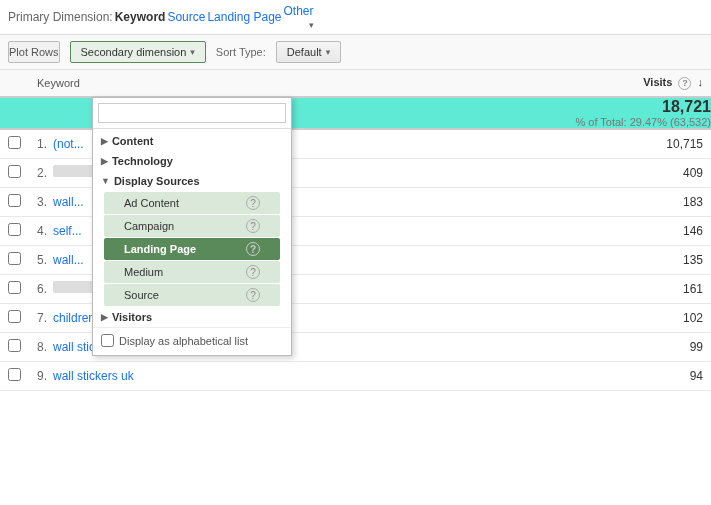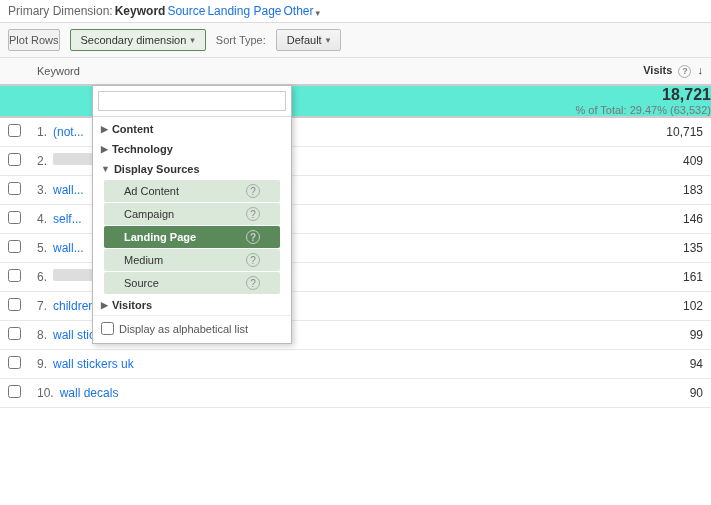--- a/index.html
+++ b/index.html
@@ -11,21 +11,21 @@
       align-items: center;
       padding: 4px 8px;
       border-bottom: 1px solid #ddd;
       background: #fff;
       gap: 2px;
       font-size: 12px;
     }
     .primary-dimension-label { color: #666; }
     .primary-dimension-active { color: #333; font-weight: bold; }
     .primary-dimension-link { color: #1a73e8; text-decoration: none; cursor: pointer; }
-    .other-dropdown { color: #1a73e8; cursor: pointer; display: flex; align-items: flex-end; gap: 2px; }
+    .other-dropdown { color: #1a73e8; cursor: pointer; display: flex; align-items: flex-end; gap: 2px; flex-direction: column; }
 
     
     .toolbar-row {
       display: flex;
       align-items: center;
       padding: 6px 8px;
       border-bottom: 1px solid #e0e0e0;
       background: #f9f9f9;
       gap: 10px;
     }
@@ -310,20 +310,15 @@
         <tr>
           <td><input type="checkbox" style=""></td>
           <td><span style="color: rgb(102, 102, 102); margin-right: 6px;">8.</span><a class="keyword-link" href="#">wall stickers for kids</a></td>
           <td class="numeric">99</td>
         </tr>
         <tr>
           <td><input type="checkbox" style=""></td>
           <td><span style="color: rgb(102, 102, 102); margin-right: 6px;">9.</span><a class="keyword-link" href="#">wall stickers uk</a></td>
           <td class="numeric">94</td>
         </tr>
-        <tr>
-          <td><input type="checkbox" style=""></td>
-          <td><span style="color: rgb(102, 102, 102); margin-right: 6px;">10.</span><a class="keyword-link" href="#">wall decals</a></td>
-          <td class="numeric">90</td>
-        </tr>
       </tbody>
   </table>
 </div>
 
 </body></html>

